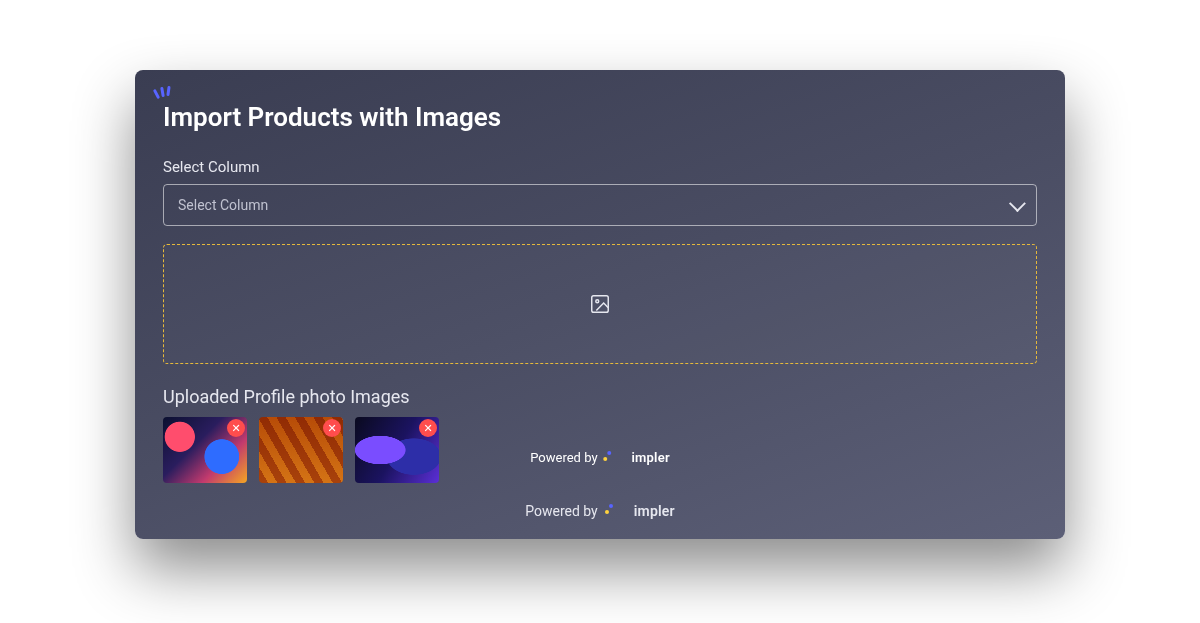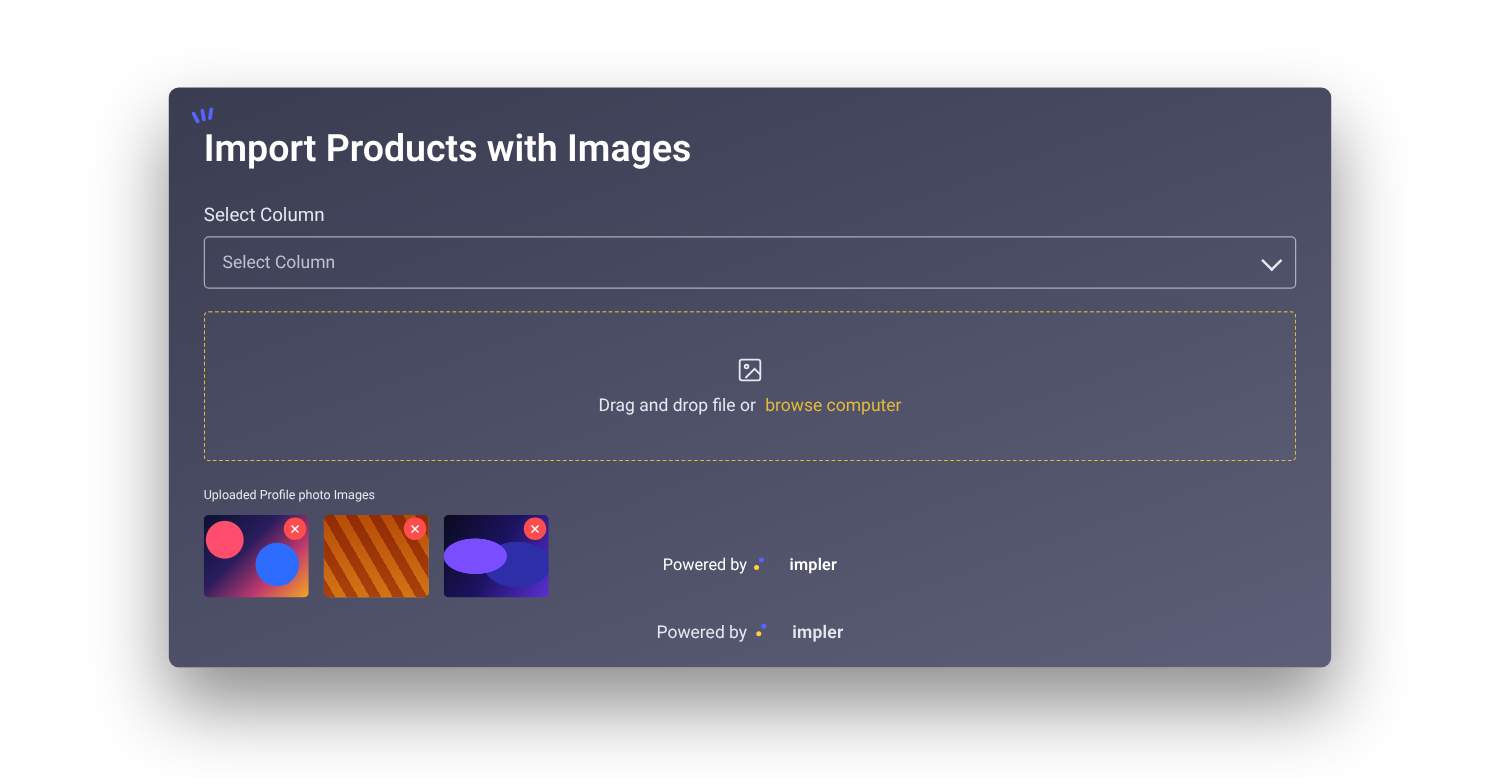--- a/index.html
+++ b/index.html
@@ -33,21 +33,21 @@
     position: absolute;
     width: 3px;
     height: 10px;
     background: #5864ff;
     border-radius: 2px;
   }
   .accent span:nth-child(1){ left:0; top:3px; transform:rotate(-28deg); }
   .accent span:nth-child(2){ left:6px; top:1px; transform:rotate(-10deg); }
   .accent span:nth-child(3){ left:12px; top:0px; transform:rotate(8deg); }
   .title {
-    font-size: 30px;
+    font-size: 26px;
     font-weight: 600;
     margin-top: 6px;
     margin-bottom: 26px;
   }
   .field-label {
     font-size: 15px;
     margin-bottom: 8px;
     color: #e6e7ef;
   }
   .select {
@@ -82,21 +82,21 @@
     gap: 10px;
     margin-bottom: 22px;
     background: rgba(255,255,255,0.02);
   }
   .img-icon {
     width: 22px; height: 22px;
     stroke: #e6e7ef; fill: none; stroke-width: 1.6;
   }
   .drop-text { font-size: 14px; color: #e6e7ef; }
   .drop-text .browse { color: #e6b93a; cursor: pointer; margin-left: 4px; }
-  .uploads-label { font-size: 10px; margin-bottom: 10px; color: #e6e7ef; }
+  .uploads-label { font-size: 18px; margin-bottom: 10px; color: #e6e7ef; }
   .thumbs { display: flex; gap: 12px; margin-bottom: 20px; }
   .thumb {
     width: 84px; height: 66px; border-radius: 4px;
     position: relative; overflow: hidden;
   }
   .thumb .remove {
     position: absolute; top: 2px; right: 2px;
     width: 18px; height: 18px; border-radius: 50%;
     background: #ff4d4d; color: #fff;
     display: flex; align-items: center; justify-content: center;
@@ -163,24 +163,20 @@
     <span class="select-placeholder">Select Column</span>
     <span class="chevron"></span>
   </div>
 
   <div class="dropzone">
     <svg class="img-icon" viewBox="0 0 24 24">
       <rect x="3" y="3" width="18" height="18" rx="2"></rect>
       <circle cx="9" cy="9" r="1.6"></circle>
       <path d="M21 16l-5-5-8 8"></path>
     </svg>
-    <div class="drop-text">
-      <span>Drag and drop file or</span>
-      <span class="browse">browse computer</span>
-    </div>
   </div>
 
   <div class="uploads-label">Uploaded Profile photo Images</div>
 
   <div class="thumbs-wrap">
     <div class="thumbs">
       <div class="thumb thumb1">
         <div class="remove">
           <span>✕</span>
         </div>

